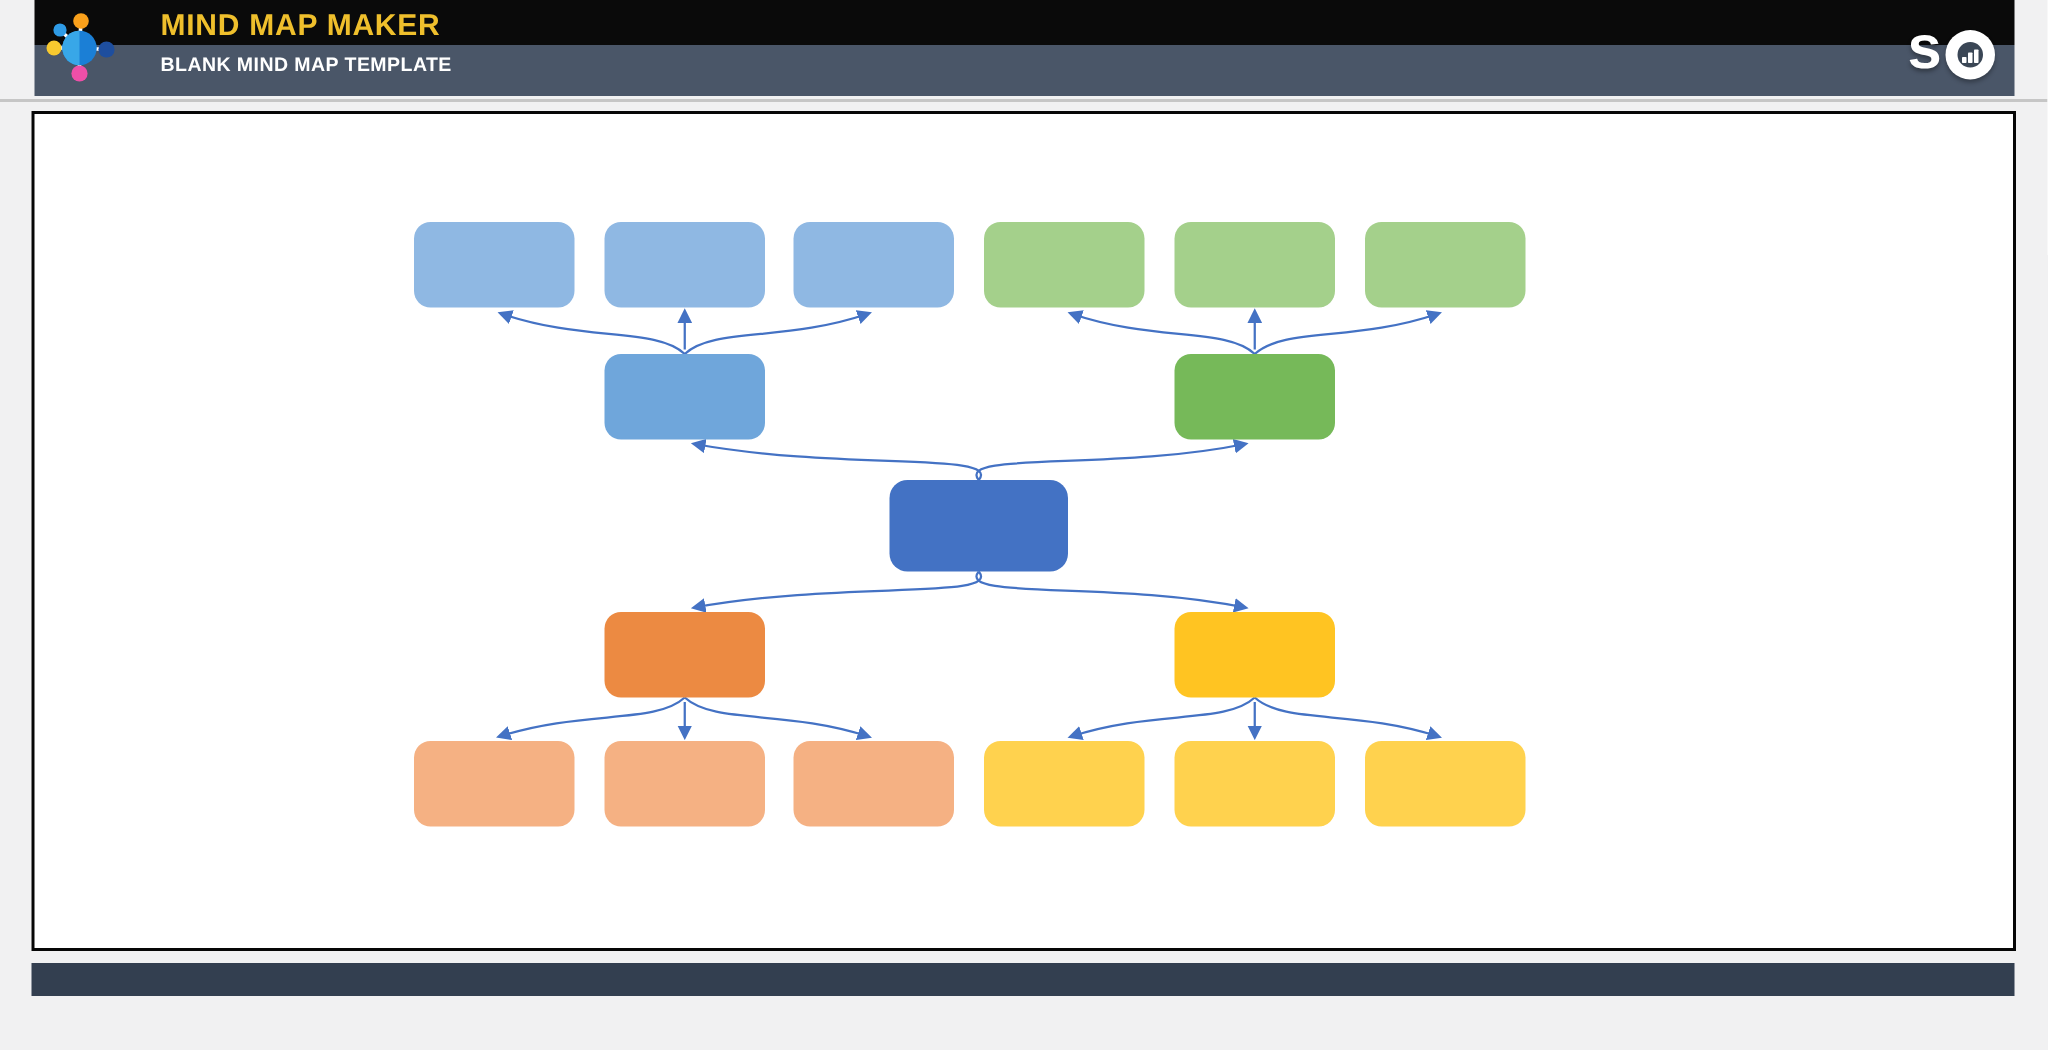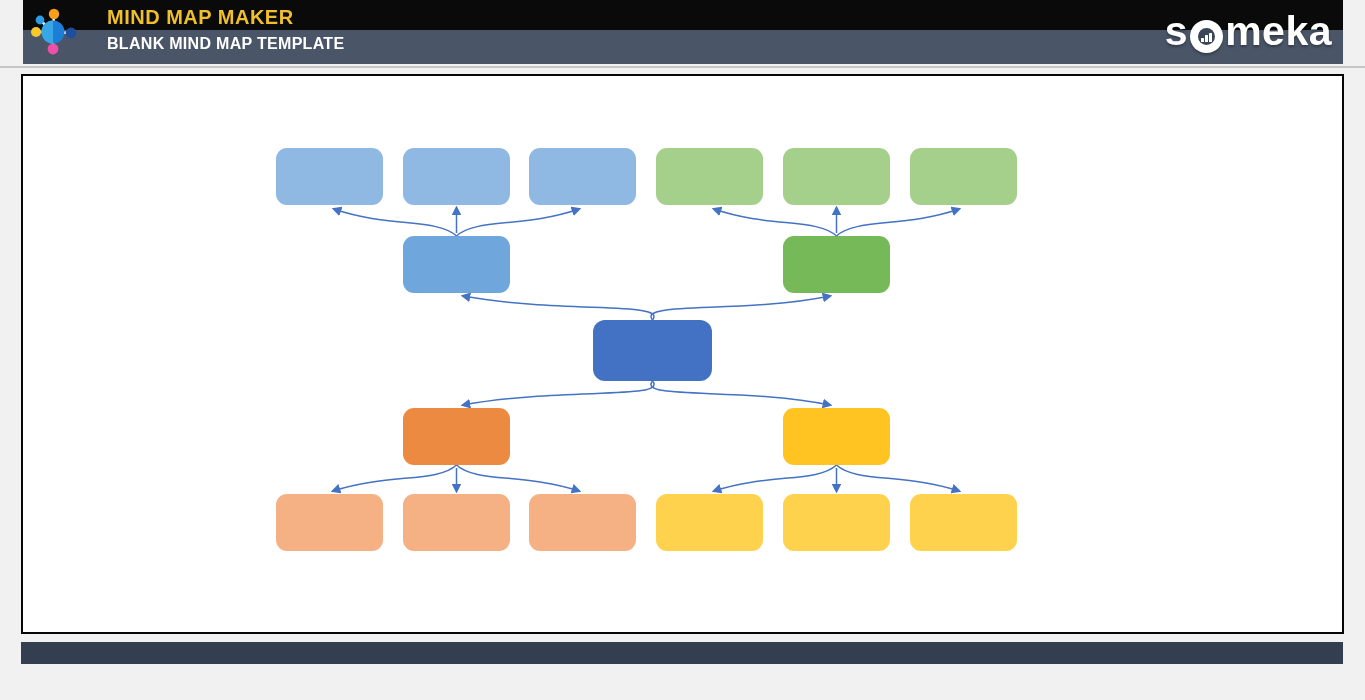--- a/index.html
+++ b/index.html
@@ -11,21 +11,21 @@
   
   .bar-top{position:absolute;left:23px;top:0;width:1320px;height:30px;background:#0A0A0A;}
   .bar-bottom{position:absolute;left:23px;top:30px;width:1320px;height:34px;background:#4A5668;}
   .logo-svg{position:absolute;left:28px;top:3px;width:58px;height:60px;z-index:5;}
   .app-title{
     position:absolute;left:107px;top:6px;z-index:4;
     font-size:20px;font-weight:700;letter-spacing:.5px;color:#EFBF2C;white-space:nowrap;
   }
   .sheet-title{
     position:absolute;left:107px;top:35px;z-index:4;
-    font-size:16px;font-weight:700;letter-spacing:.3px;color:#FFFFFF;white-space:nowrap;
+    font-size:13px;font-weight:700;letter-spacing:.3px;color:#FFFFFF;white-space:nowrap;
   }
   .brand{
     position:absolute;right:33px;top:10px;z-index:4;
     display:flex;align-items:center;
     color:#FFFFFF;font-size:41px;font-weight:600;letter-spacing:.5px;line-height:1;
     text-shadow:0 2px 3px rgba(0,0,0,.35);
   }
   .o-disc{
     width:33px;height:33px;border-radius:50%;background:#FFFFFF;
     margin:10px 2px 0 2px;position:relative;
@@ -82,21 +82,20 @@
 
   <div class="brand">
     <span>s</span>
     <span class="o-disc">
       <span class="o-inner">
           <i class="b1"></i>
           <i class="b2"></i>
           <i class="b3"></i>
         </span>
     </span>
-    <span>meka</span>
   </div>
 
   <div class="divider"></div>
 
   <div class="canvas">
 
     <svg class="connectors" viewBox="0 0 1319 556">
       <defs>
         <marker id="arr" viewBox="0 0 10 10" refX="7.5" refY="5" markerWidth="6.5" markerHeight="6.5" orient="auto">
           <path class="arrowhead" d="M0,0 L10,5 L0,10 Z"></path>

